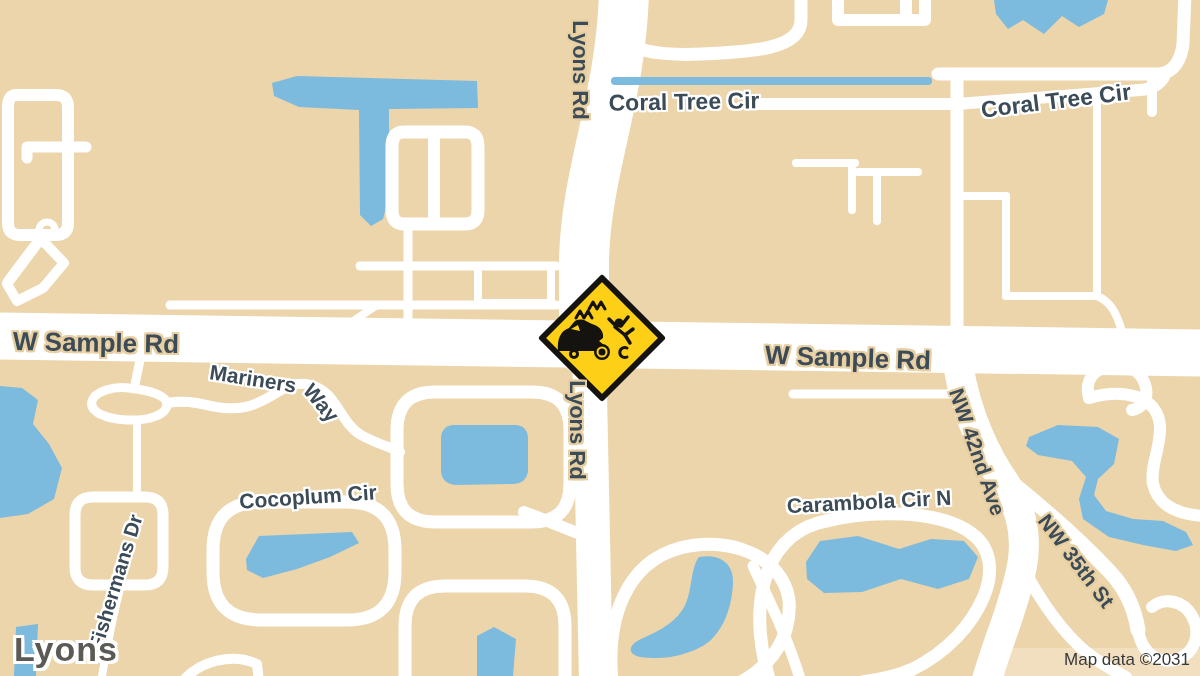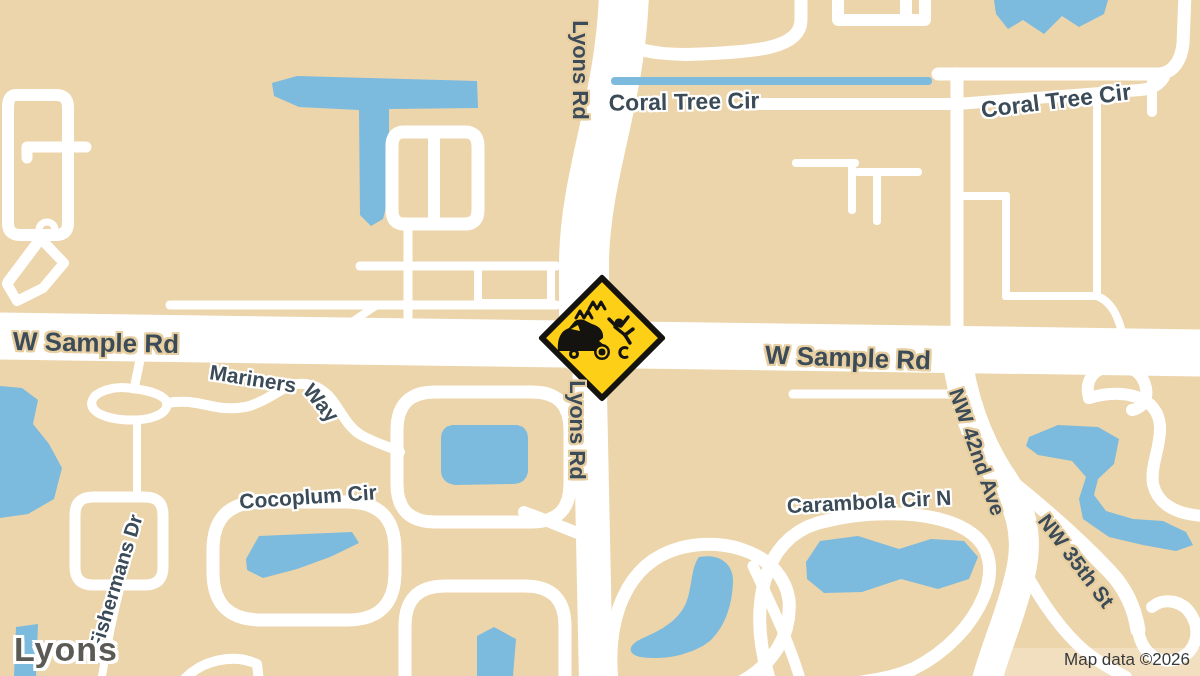--- a/index.html
+++ b/index.html
@@ -134,14 +134,14 @@
   <div class="lbl halo-road" style="left:848px;top:358px;font-size:26px;transform:translate(-50%,-50%) rotate(2deg);">W Sample Rd</div>
   <div class="lbl" style="left:253px;top:379px;font-size:21px;transform:translate(-50%,-50%) rotate(9deg);">Mariners</div>
   <div class="lbl" style="left:321px;top:403px;font-size:21px;transform:translate(-50%,-50%) rotate(50deg);">Way</div>
   <div class="lbl" style="left:308px;top:497px;font-size:21px;transform:translate(-50%,-50%) rotate(-4deg);">Cocoplum Cir</div>
   <div class="lbl" style="left:116px;top:582px;font-size:20px;transform:translate(-50%,-50%) rotate(-73deg);">Fishermans Dr</div>
   <div class="lbl" style="left:869px;top:502px;font-size:21px;transform:translate(-50%,-50%) rotate(-3deg);">Carambola Cir N</div>
   <div class="lbl halo-road" style="left:977px;top:452px;font-size:21px;transform:translate(-50%,-50%) rotate(71deg);">NW 42nd Ave</div>
   <div class="lbl halo-road" style="left:1076px;top:561px;font-size:21px;transform:translate(-50%,-50%) rotate(53deg);">NW 35th St</div>
 
   <div class="watermark">Lyons</div>
-  <div class="attribution">Map data ©2026</div>
+  <div class="attribution">Map data ©2031</div>
 </div>
 
 </body></html>

